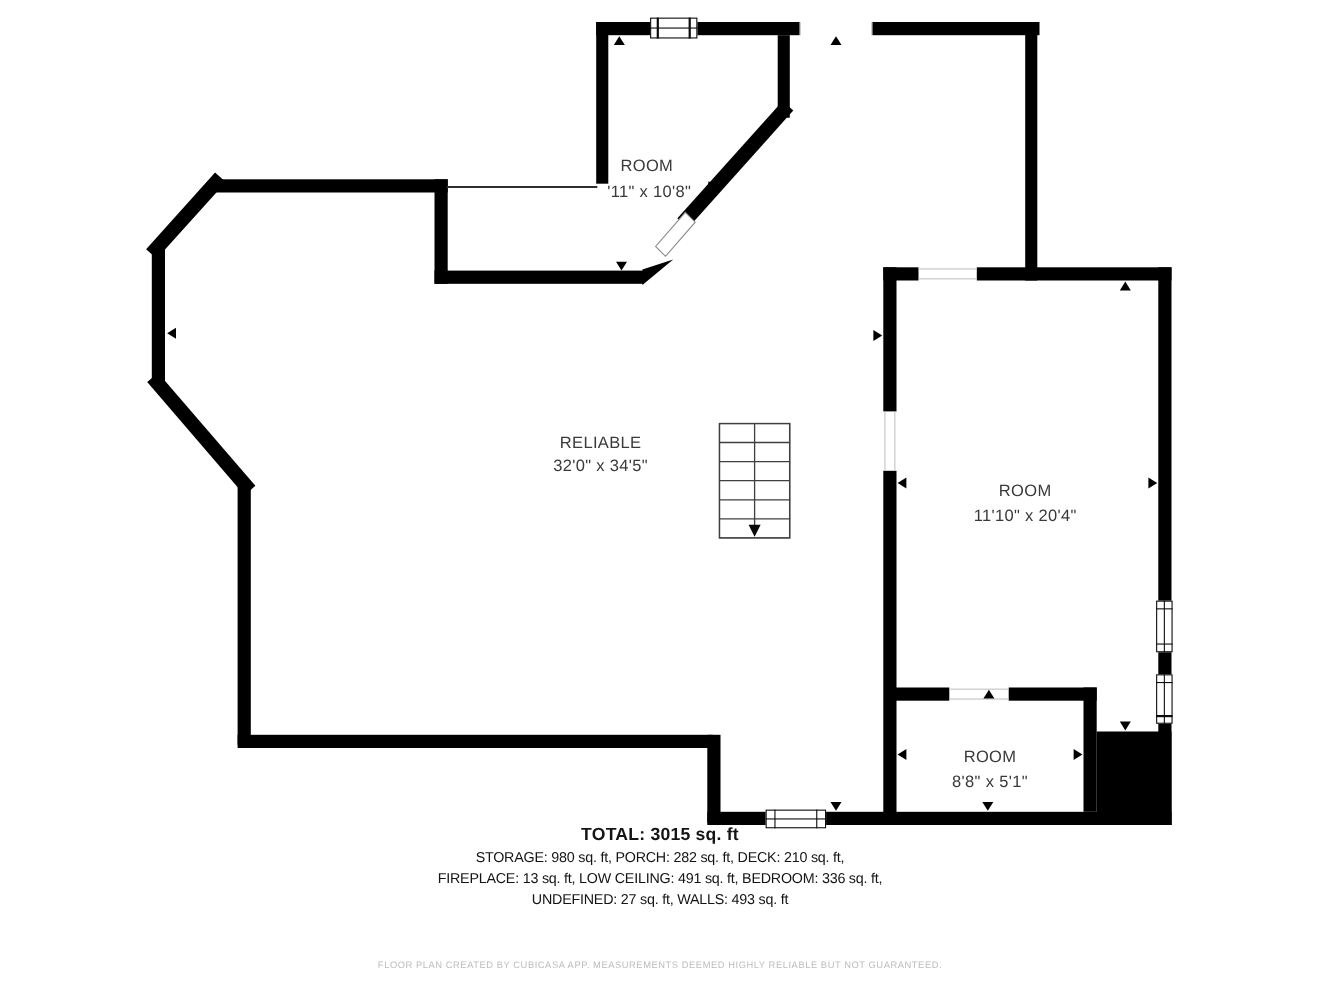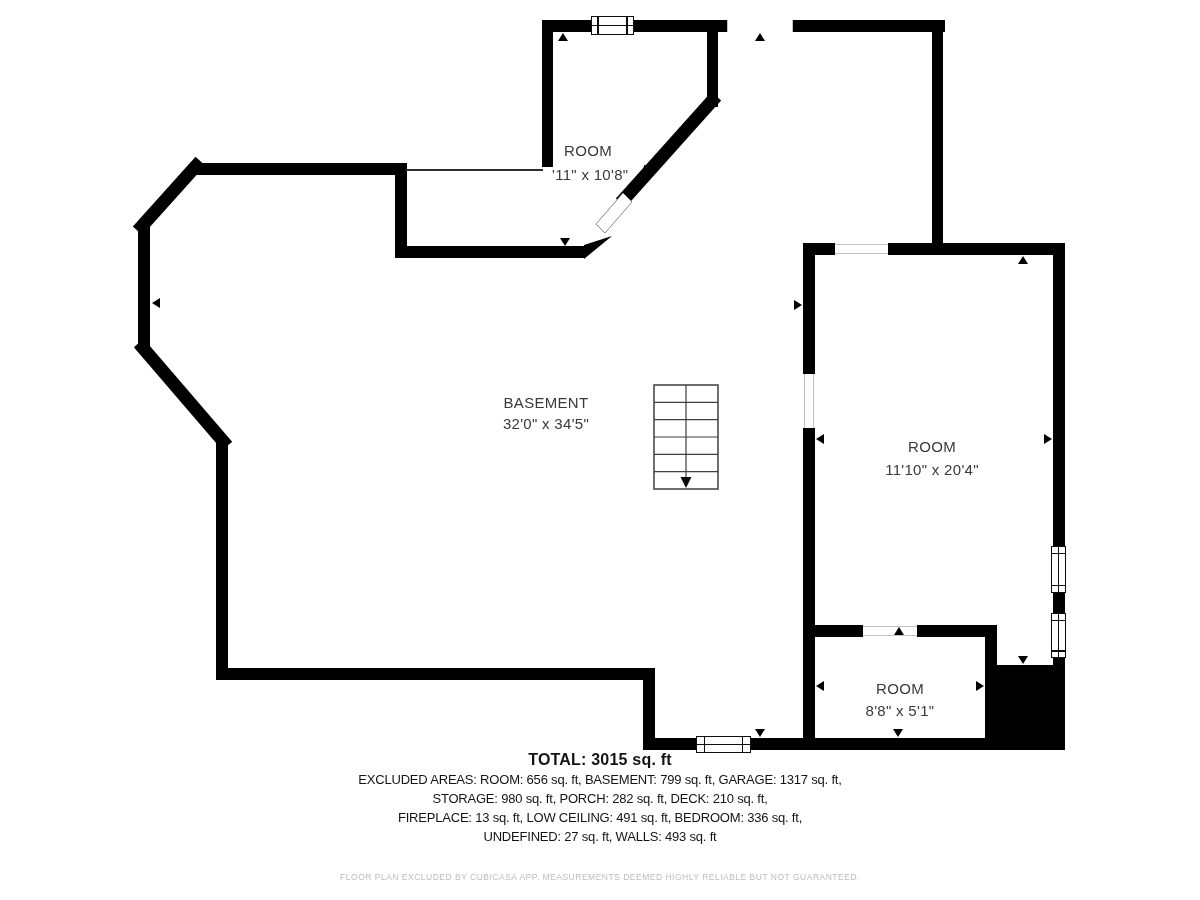--- a/index.html
+++ b/index.html
@@ -128,32 +128,31 @@
   <div class="ar left" style="left:816px;top:681px"></div>
   <div class="ar right" style="left:976px;top:681px"></div>
   <div class="ar up" style="left:894px;top:627px"></div>
   <div class="ar down" style="left:893px;top:729px"></div>
   <div class="ar down" style="left:755px;top:729px"></div>
   <div class="ar down" style="left:1018px;top:656px"></div>
 
   <div class="lbl c" style="left:513px;top:142px;width:150px">ROOM</div>
   <div class="lbl" style="left:552px;top:166px">'11" x 10'8"</div>
 
-  <div class="lbl c" style="left:446px;top:394px;width:200px">BASEMENT</div>
+  <div class="lbl c" style="left:446px;top:394px;width:200px">RELIABLE</div>
   <div class="lbl c" style="left:446px;top:415px;width:200px">32'0" x 34'5"</div>
 
   <div class="lbl c" style="left:832px;top:438px;width:200px">ROOM</div>
   <div class="lbl c" style="left:832px;top:461px;width:200px">11'10" x 20'4"</div>
 
   <div class="lbl c" style="left:800px;top:680px;width:200px">ROOM</div>
   <div class="lbl c" style="left:800px;top:702px;width:200px">8'8" x 5'1"</div>
 
   <div class="summary">
     <div class="total">TOTAL: 3015 sq. ft</div>
-    <div>EXCLUDED AREAS: ROOM: 656 sq. ft, BASEMENT: 799 sq. ft, GARAGE: 1317 sq. ft,</div>
     <div>STORAGE: 980 sq. ft, PORCH: 282 sq. ft, DECK: 210 sq. ft,</div>
     <div>FIREPLACE: 13 sq. ft, LOW CEILING: 491 sq. ft, BEDROOM: 336 sq. ft,</div>
     <div>UNDEFINED: 27 sq. ft, WALLS: 493 sq. ft</div>
   </div>
 
-  <div class="footer">FLOOR PLAN EXCLUDED BY CUBICASA APP. MEASUREMENTS DEEMED HIGHLY RELIABLE BUT NOT GUARANTEED.</div>
+  <div class="footer">FLOOR PLAN CREATED BY CUBICASA APP. MEASUREMENTS DEEMED HIGHLY RELIABLE BUT NOT GUARANTEED.</div>
 
 </div>
 
 </body></html>

